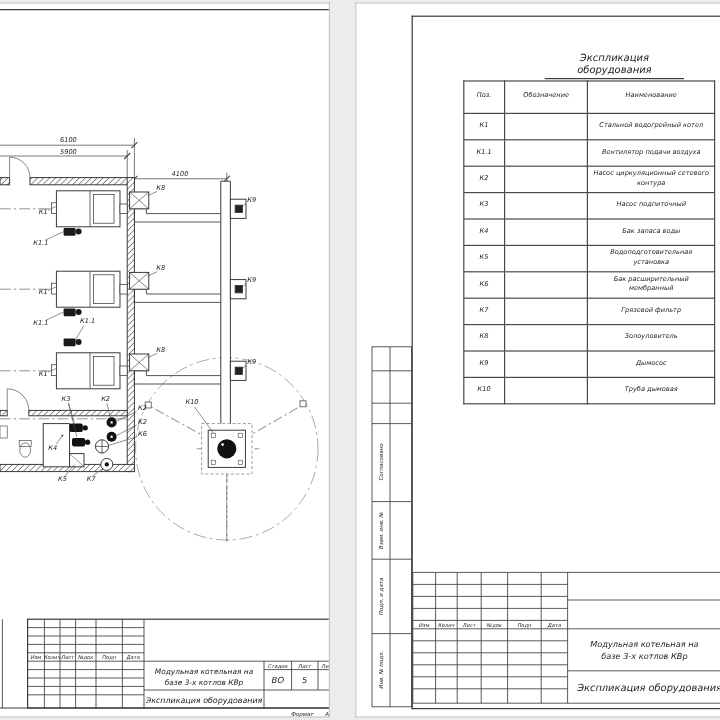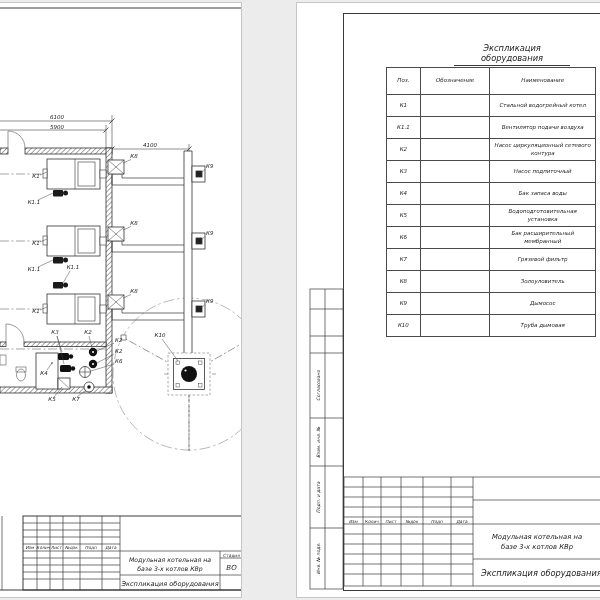--- a/index.html
+++ b/index.html
@@ -1,20 +1,20 @@
 <!DOCTYPE html>
 <html><head>
 <meta charset="utf-8">
 <style>
   html,body{margin:0;padding:0;background:#ececec;}
   #stage{position:relative;width:600px;height:600px;background:#ececec;overflow:hidden;
          font-family:"DejaVu Sans",sans-serif;}
   .sheet{position:absolute;top:2px;height:596px;background:#fff;border:1px solid #c6c6c6;
          overflow:hidden;box-sizing:border-box;}
-  #sheet-left{left:0;width:242px;border-left:none;}
+  #sheet-left{left:0;width:275px;border-left:none;}
   #sheet-right{left:296px;width:304px;border-right:none;}
   svg text{font-family:"DejaVu Sans",sans-serif;font-style:italic;fill:#1c1c1c;}
   .ct{font-size:5.5px;}
   .dim{font-size:5.5px;}
   .tb{font-size:4.3px;}
   .tb2{font-size:4.6px;}
   .big{font-size:7px;}
   .proj{font-size:6.2px;}
   .doc{font-size:6.6px;}
   .projR{font-size:6.8px;}

